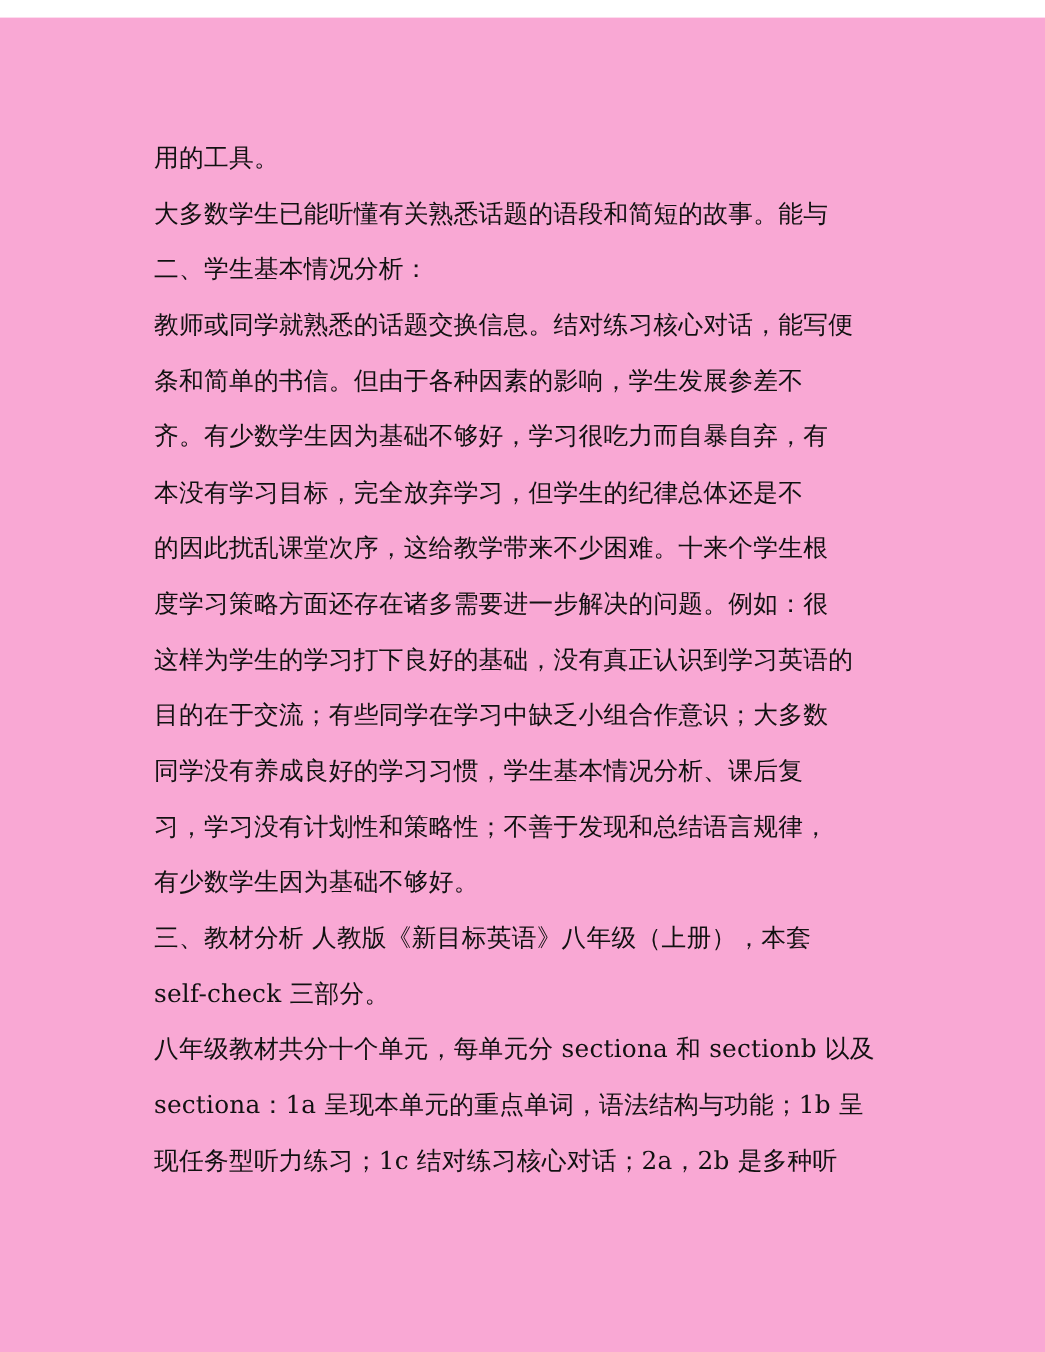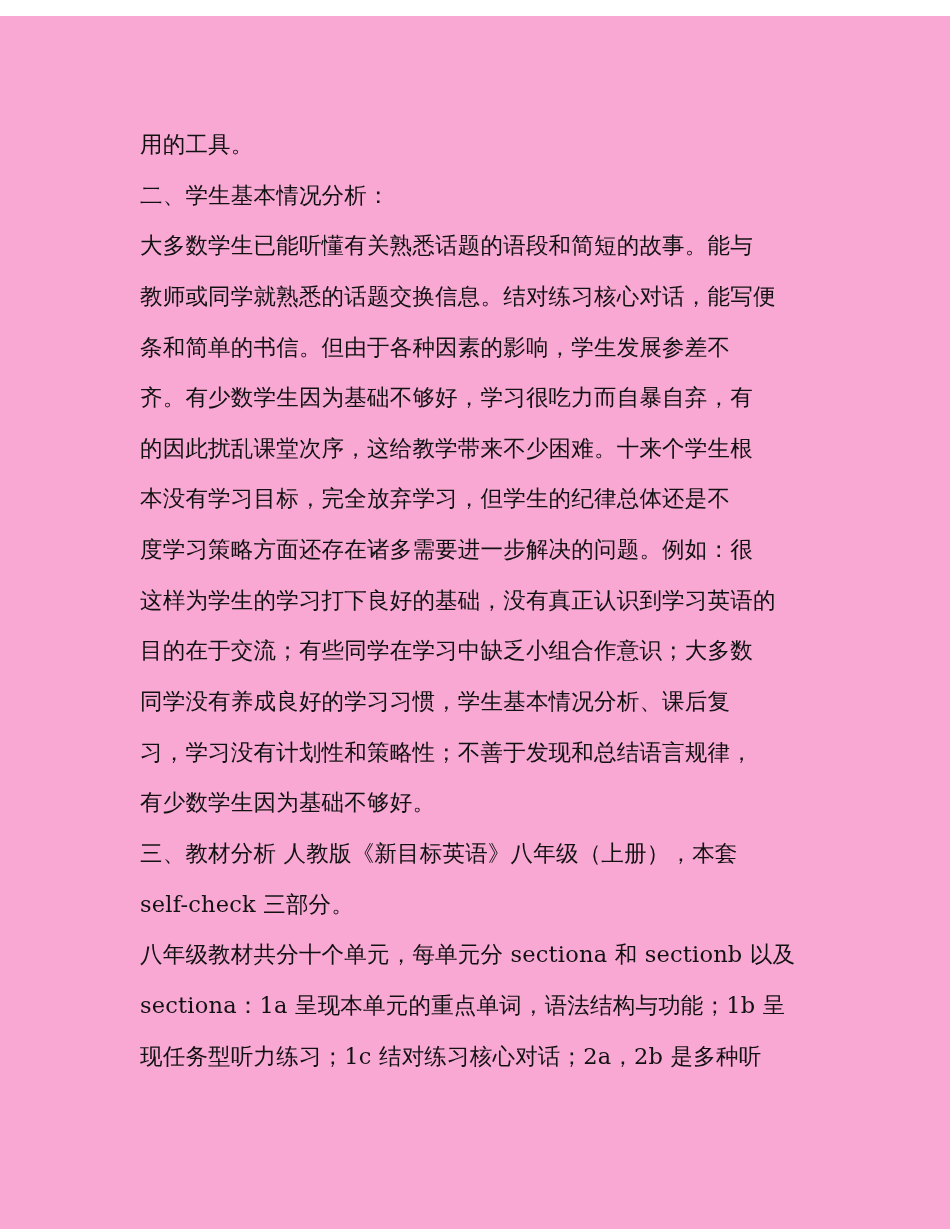--- a/index.html
+++ b/index.html
@@ -38,27 +38,27 @@
       white-space: nowrap;
       letter-spacing: 0.2px;
     }
   </style>
 </head>
 <body>
 
 <div class="page">
   <div class="text-block">
     <span class="line">用的工具。</span>
+    <span class="line">大多数学生已能听懂有关熟悉话题的语段和简短的故事。能与</span>
     <span class="line">二、学生基本情况分析：</span>
-    <span class="line">大多数学生已能听懂有关熟悉话题的语段和简短的故事。能与</span>
     <span class="line">教师或同学就熟悉的话题交换信息。结对练习核心对话，能写便</span>
     <span class="line">条和简单的书信。但由于各种因素的影响，学生发展参差不</span>
     <span class="line">齐。有少数学生因为基础不够好，学习很吃力而自暴自弃，有</span>
+    <span class="line">本没有学习目标，完全放弃学习，但学生的纪律总体还是不</span>
     <span class="line">的因此扰乱课堂次序，这给教学带来不少困难。十来个学生根</span>
-    <span class="line">本没有学习目标，完全放弃学习，但学生的纪律总体还是不</span>
     <span class="line">度学习策略方面还存在诸多需要进一步解决的问题。例如：很</span>
     <span class="line">这样为学生的学习打下良好的基础，没有真正认识到学习英语的</span>
     <span class="line">目的在于交流；有些同学在学习中缺乏小组合作意识；大多数</span>
     <span class="line">同学没有养成良好的学习习惯，学生基本情况分析、课后复</span>
     <span class="line">习，学习没有计划性和策略性；不善于发现和总结语言规律，</span>
     <span class="line">有少数学生因为基础不够好。</span>
     <span class="line">三、教材分析 人教版《新目标英语》八年级（上册），本套</span>
     <span class="line">self-check 三部分。</span>
     <span class="line">八年级教材共分十个单元，每单元分 sectiona 和 sectionb 以及</span>
     <span class="line">sectiona：1a 呈现本单元的重点单词，语法结构与功能；1b 呈</span>

